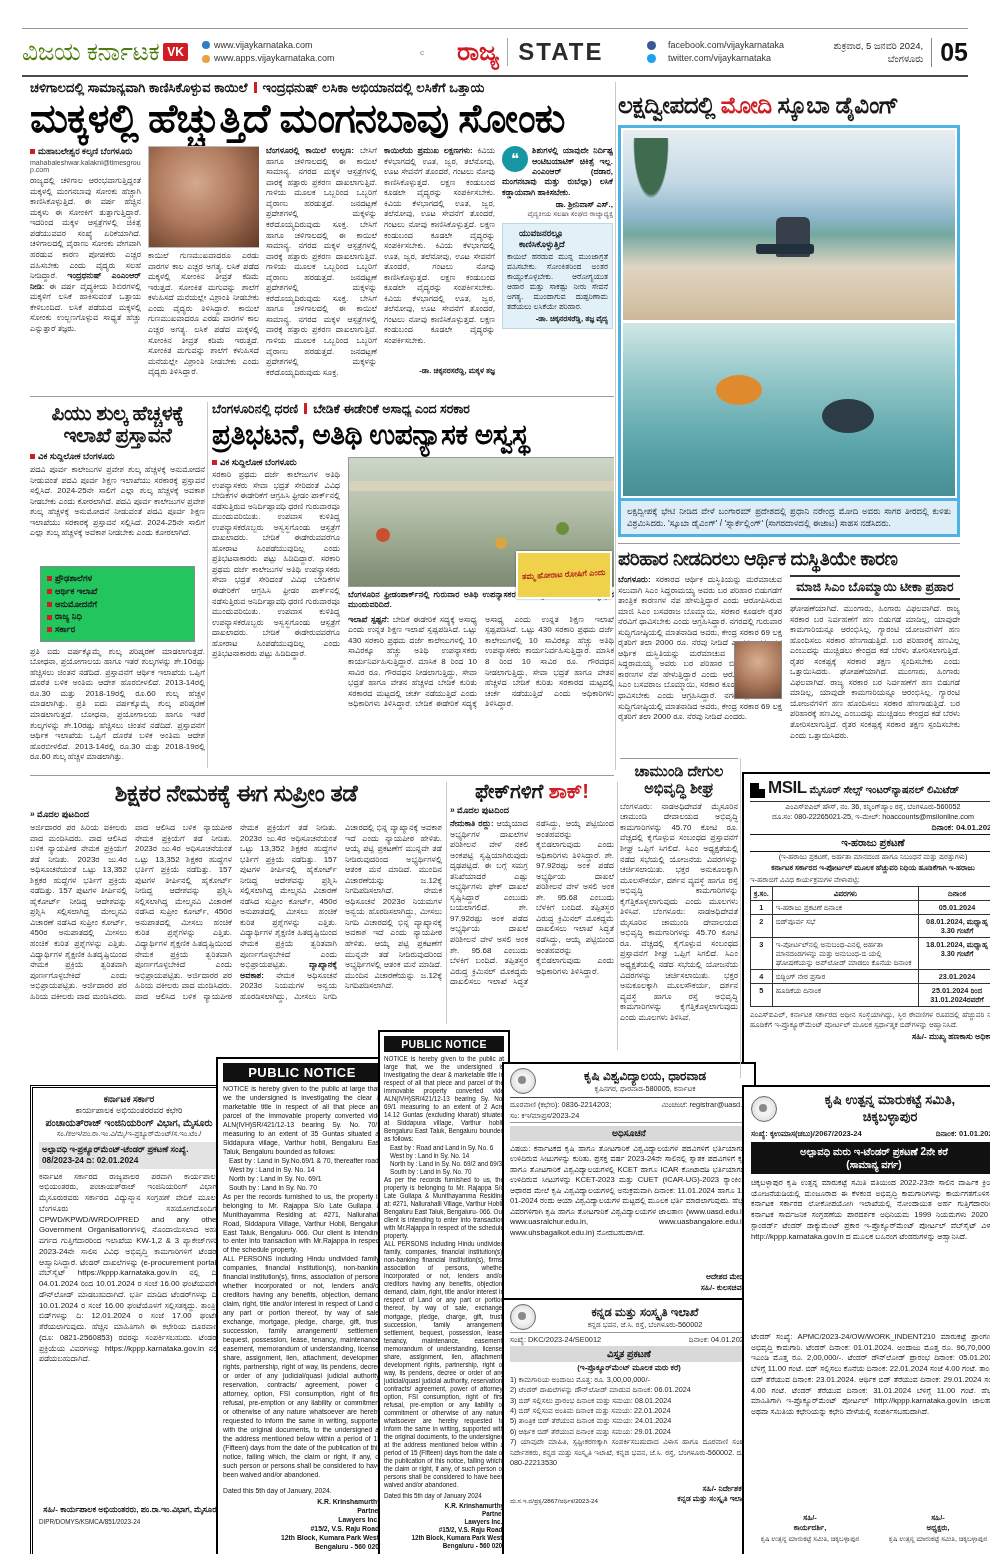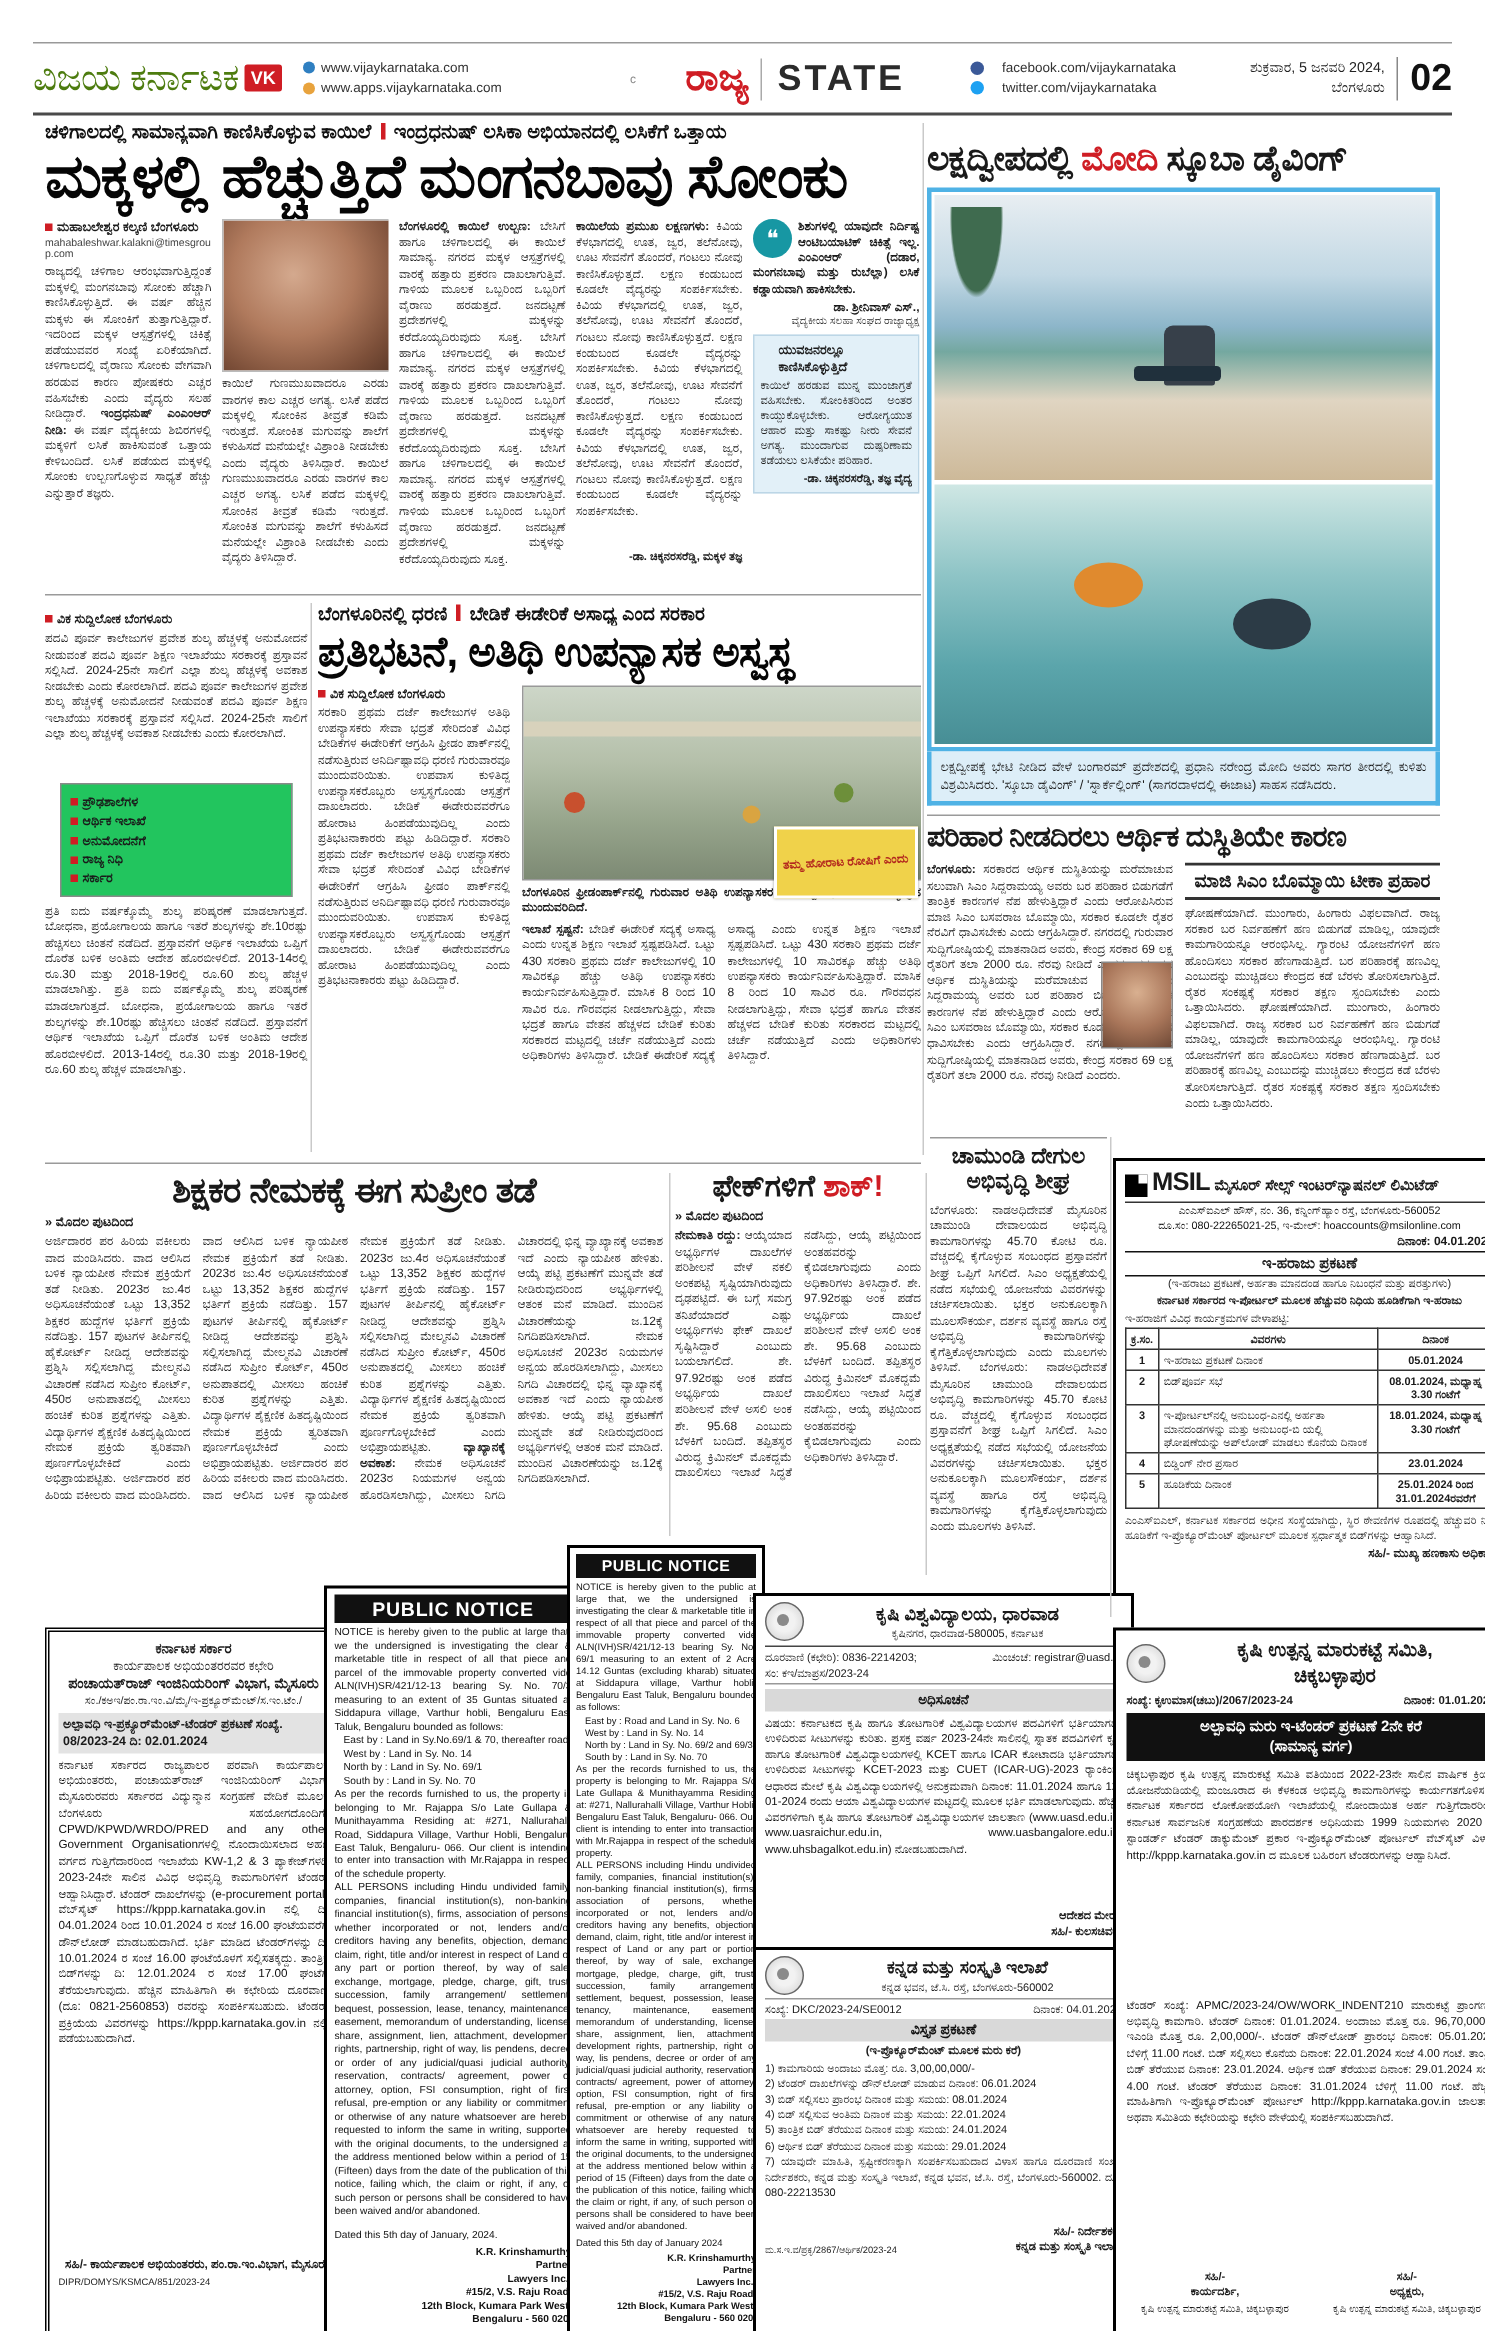--- a/index.html
+++ b/index.html
@@ -238,21 +238,21 @@
         </span>
       <span class="soc">
           <span class="tw-ico"></span>
           <span>twitter.com/vijaykarnataka</span>
         </span>
     </div>
     <div class="dateblock">
       <div>ಶುಕ್ರವಾರ, 5 ಜನವರಿ 2024,</div>
       <div>ಬೆಂಗಳೂರು</div>
     </div>
-    <div class="pageno">02</div>
+    <div class="pageno">05</div>
   </div>
 
   <div class="abs lead-art">
     <div class="kicker">
       <span>ಚಳಿಗಾಲದಲ್ಲಿ ಸಾಮಾನ್ಯವಾಗಿ ಕಾಣಿಸಿಕೊಳ್ಳುವ ಕಾಯಿಲೆ</span><span class="kick-sep"></span><span>ಇಂದ್ರಧನುಷ್ ಲಸಿಕಾ ಅಭಿಯಾನದಲ್ಲಿ ಲಸಿಕೆಗೆ ಒತ್ತಾಯ</span>
     </div>
     <div class="lead-head">ಮಕ್ಕಳಲ್ಲಿ ಹೆಚ್ಚುತ್ತಿದೆ ಮಂಗನಬಾವು ಸೋಂಕು</div>
     <div class="lead-cols">
       <div class="lead-col">
         <div class="byline"><span class="redsq"></span><span>ಮಹಾಬಲೇಶ್ವರ ಕಲ್ಕಣಿ ಬೆಂಗಳೂರು</span></div>
@@ -300,20 +300,21 @@
       </div>
       <div class="ph-scuba">
         <div class="vest1"></div>
         <div class="vest2"></div>
       </div>
     </div>
     <div class="modi-caption">ಲಕ್ಷದ್ವೀಪಕ್ಕೆ ಭೇಟಿ ನೀಡಿದ ವೇಳೆ ಬಂಗಾರಮ್ ಪ್ರದೇಶದಲ್ಲಿ ಪ್ರಧಾನಿ ನರೇಂದ್ರ ಮೋದಿ ಅವರು ಸಾಗರ ತೀರದಲ್ಲಿ ಕುಳಿತು ವಿಶ್ರಮಿಸಿದರು. 'ಸ್ಕೂಬಾ ಡೈವಿಂಗ್' / 'ಸ್ನಾರ್ಕೆಲ್ಲಿಂಗ್' (ಸಾಗರದಾಳದಲ್ಲಿ ಈಜಾಟ) ಸಾಹಸ ನಡೆಸಿದರು.</div>
   </div>
 
   <div class="abs pu-art">
+    <div class="pu-head">ಪಿಯು ಶುಲ್ಕ ಹೆಚ್ಚಳಕ್ಕೆ ಇಲಾಖೆ ಪ್ರಸ್ತಾವನೆ</div>
     <div class="byline pu-byline"><span class="redsq"></span><span>ವಿಕ ಸುದ್ದಿಲೋಕ ಬೆಂಗಳೂರು</span></div>
     <div class="bodytxt" style="height:96px;">ಪದವಿ ಪೂರ್ವ ಕಾಲೇಜುಗಳ ಪ್ರವೇಶ ಶುಲ್ಕ ಹೆಚ್ಚಳಕ್ಕೆ ಅನುಮೋದನೆ ನೀಡುವಂತೆ ಪದವಿ ಪೂರ್ವ ಶಿಕ್ಷಣ ಇಲಾಖೆಯು ಸರಕಾರಕ್ಕೆ ಪ್ರಸ್ತಾವನೆ ಸಲ್ಲಿಸಿದೆ. 2024-25ನೇ ಸಾಲಿಗೆ ಎಲ್ಲಾ ಶುಲ್ಕ ಹೆಚ್ಚಳಕ್ಕೆ ಅವಕಾಶ ನೀಡಬೇಕು ಎಂದು ಕೋರಲಾಗಿದೆ. ಪದವಿ ಪೂರ್ವ ಕಾಲೇಜುಗಳ ಪ್ರವೇಶ ಶುಲ್ಕ ಹೆಚ್ಚಳಕ್ಕೆ ಅನುಮೋದನೆ ನೀಡುವಂತೆ ಪದವಿ ಪೂರ್ವ ಶಿಕ್ಷಣ ಇಲಾಖೆಯು ಸರಕಾರಕ್ಕೆ ಪ್ರಸ್ತಾವನೆ ಸಲ್ಲಿಸಿದೆ. 2024-25ನೇ ಸಾಲಿಗೆ ಎಲ್ಲಾ ಶುಲ್ಕ ಹೆಚ್ಚಳಕ್ಕೆ ಅವಕಾಶ ನೀಡಬೇಕು ಎಂದು ಕೋರಲಾಗಿದೆ.</div>
     <div class="graybox">
       <div class="ln"><span class="redsq"></span><span>ಪ್ರೌಢಶಾಲೆಗಳ</span></div>
       <div class="ln"><span class="redsq"></span><span>ಆರ್ಥಿಕ ಇಲಾಖೆ</span></div>
       <div class="ln"><span class="redsq"></span><span>ಅನುಮೋದನೆಗೆ</span></div>
       <div class="ln"><span class="redsq"></span><span>ರಾಜ್ಯ ನಿಧಿ</span></div>
       <div class="ln"><span class="redsq"></span><span>ಸರ್ಕಾರ</span></div>
     </div>
     <div class="bodytxt" style="height:128px;">ಪ್ರತಿ ಐದು ವರ್ಷಕ್ಕೊಮ್ಮೆ ಶುಲ್ಕ ಪರಿಷ್ಕರಣೆ ಮಾಡಲಾಗುತ್ತದೆ. ಬೋಧನಾ, ಪ್ರಯೋಗಾಲಯ ಹಾಗೂ ಇತರೆ ಶುಲ್ಕಗಳನ್ನು ಶೇ.10ರಷ್ಟು ಹೆಚ್ಚಿಸಲು ಚಿಂತನೆ ನಡೆದಿದೆ. ಪ್ರಸ್ತಾವನೆಗೆ ಆರ್ಥಿಕ ಇಲಾಖೆಯ ಒಪ್ಪಿಗೆ ದೊರೆತ ಬಳಿಕ ಅಂತಿಮ ಆದೇಶ ಹೊರಬೀಳಲಿದೆ. 2013-14ರಲ್ಲಿ ರೂ.30 ಮತ್ತು 2018-19ರಲ್ಲಿ ರೂ.60 ಶುಲ್ಕ ಹೆಚ್ಚಳ ಮಾಡಲಾಗಿತ್ತು. ಪ್ರತಿ ಐದು ವರ್ಷಕ್ಕೊಮ್ಮೆ ಶುಲ್ಕ ಪರಿಷ್ಕರಣೆ ಮಾಡಲಾಗುತ್ತದೆ. ಬೋಧನಾ, ಪ್ರಯೋಗಾಲಯ ಹಾಗೂ ಇತರೆ ಶುಲ್ಕಗಳನ್ನು ಶೇ.10ರಷ್ಟು ಹೆಚ್ಚಿಸಲು ಚಿಂತನೆ ನಡೆದಿದೆ. ಪ್ರಸ್ತಾವನೆಗೆ ಆರ್ಥಿಕ ಇಲಾಖೆಯ ಒಪ್ಪಿಗೆ ದೊರೆತ ಬಳಿಕ ಅಂತಿಮ ಆದೇಶ ಹೊರಬೀಳಲಿದೆ. 2013-14ರಲ್ಲಿ ರೂ.30 ಮತ್ತು 2018-19ರಲ್ಲಿ ರೂ.60 ಶುಲ್ಕ ಹೆಚ್ಚಳ ಮಾಡಲಾಗಿತ್ತು.</div>

